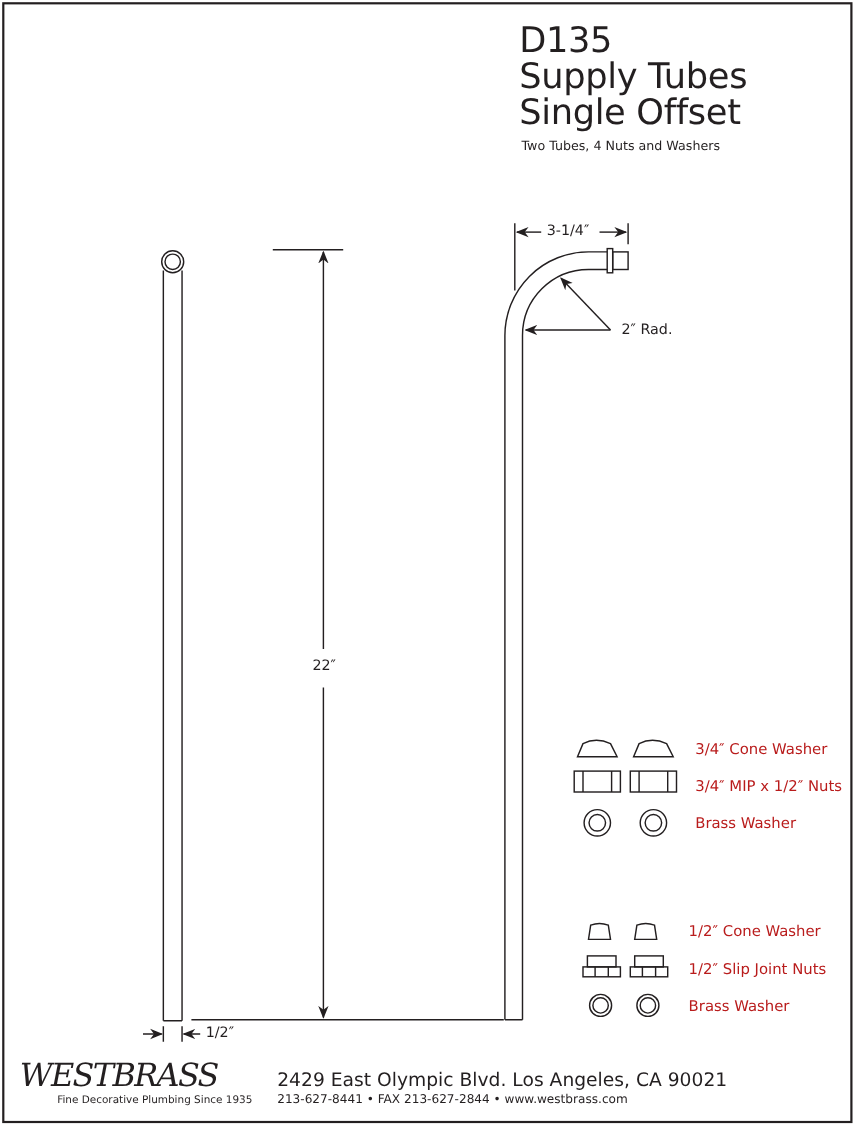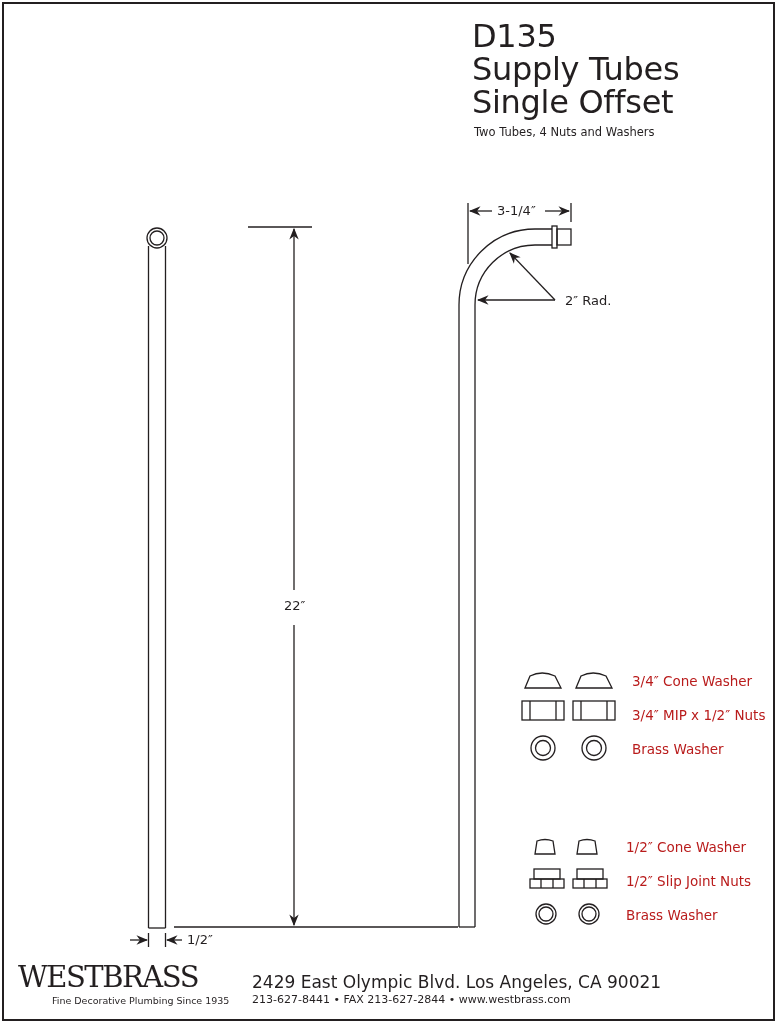--- a/index.html
+++ b/index.html
@@ -4,21 +4,21 @@
   <style>
     html, body { margin:0; padding:0; background:#fff; }
     body { width:778px; height:1024px; position:relative; overflow:hidden; font-family:"DejaVu Sans", sans-serif; color:#231f20; }
     .frame { position:absolute; left:2px; top:2px; width:770px; height:1016px; border:2px solid #231f20; box-sizing:border-box; width:773px; height:1019px; }
     .title-block { position:absolute; left:472px; top:20px; }
     .title-line { font-size:32px; line-height:33px; letter-spacing:-0.3px; color:#231f20; white-space:nowrap; }
     .subtitle { font-size:11.5px; margin-top:6px; margin-left:2px; white-space:nowrap; }
     svg.drawing { position:absolute; left:0; top:0; }
     .lbl { position:absolute; font-size:13px; white-space:nowrap; color:#231f20; }
     .part-lbl { position:absolute; font-size:13.5px; white-space:nowrap; color:#b91c1c; }
-    .footer-logo { position:absolute; left:18px; top:962px; font-family:"DejaVu Serif", serif; font-size:29px; letter-spacing:-1.5px; line-height:30px; }
+    .footer-logo { position:absolute; left:18px; top:962px; font-family:"DejaVu Serif", serif; font-size:29px; letter-spacing:-1.5px; line-height:30px;font-style:italic; }
     .footer-tag { position:absolute; left:52px; top:995px; font-size:9.5px; white-space:nowrap; }
     .footer-addr { position:absolute; left:252px; top:972px; font-size:17px; white-space:nowrap; }
     .footer-phone { position:absolute; left:252px; top:993px; font-size:11px; white-space:nowrap; }
   </style>
 </head>
 <body>
 
 <div class="frame"></div>
 
 <div class="title-block">

